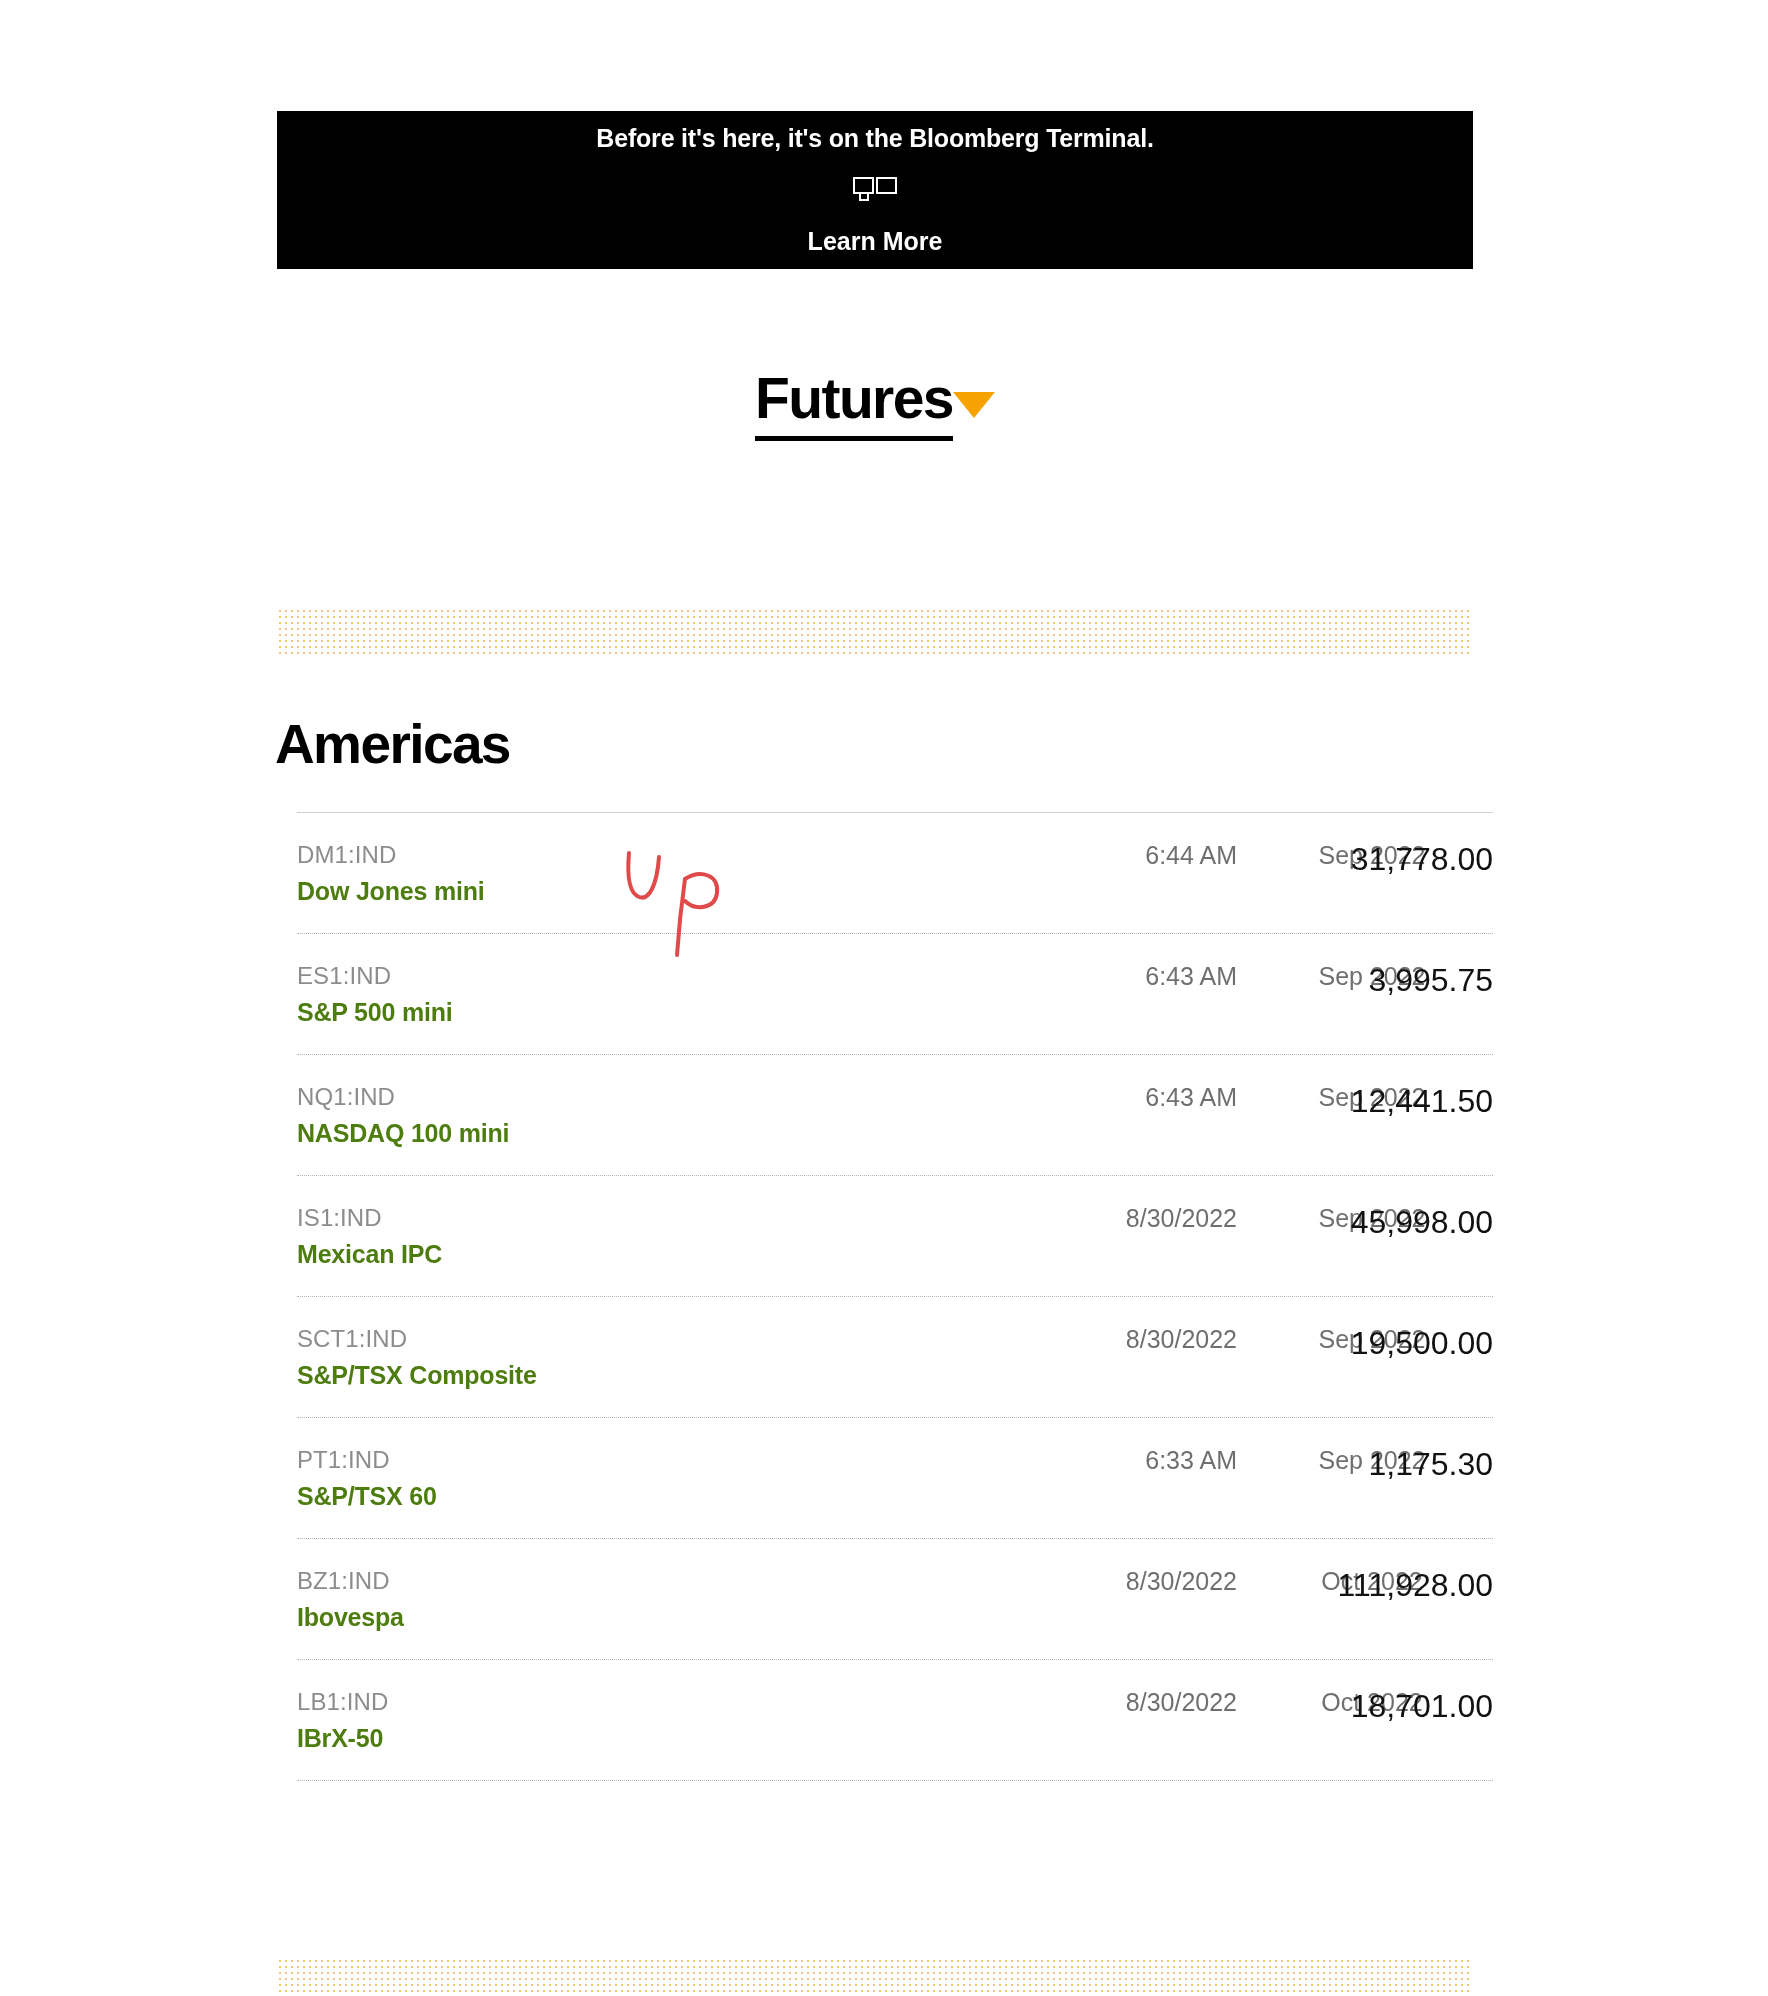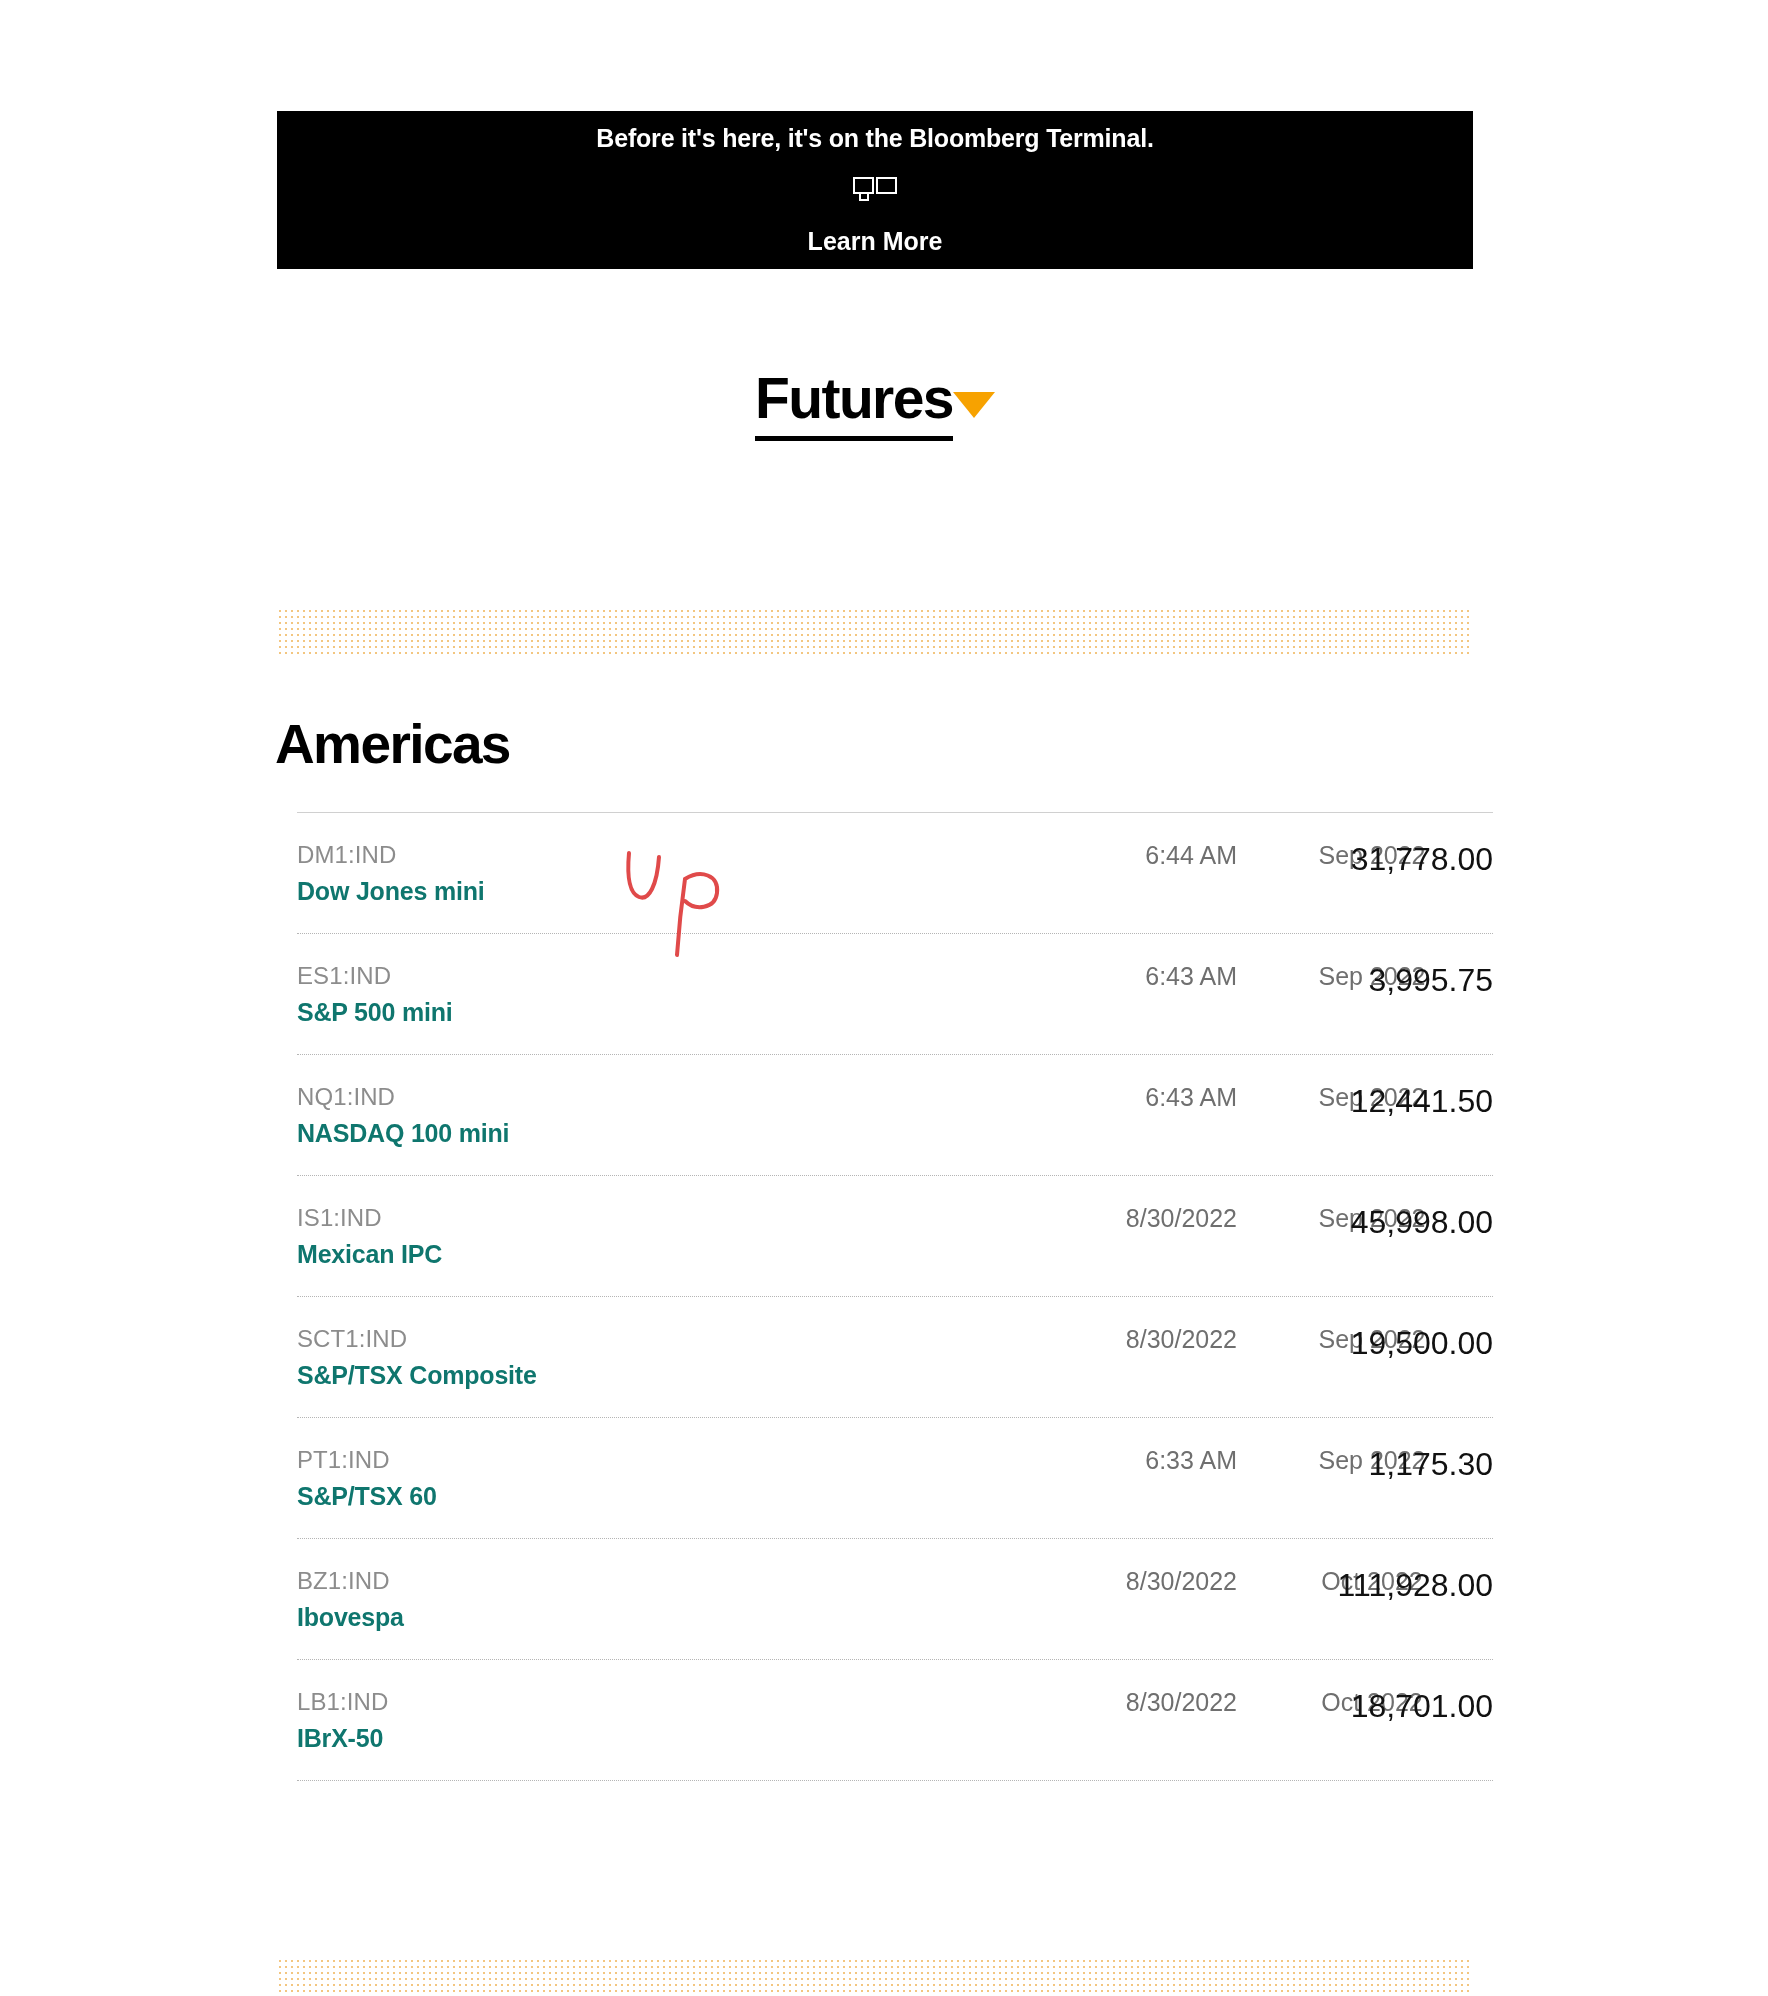--- a/index.html
+++ b/index.html
@@ -157,21 +157,21 @@
     font-size: 24px;
     color: #8c8c8c;
     letter-spacing: 0.1px;
   }
   .cell-name {
     position: absolute;
     left: 0;
     top: 64px;
     font-size: 25px;
     font-weight: bold;
-    color: #0f766e;
+    color: #4d7c0f;
     letter-spacing: -0.2px;
   }
   .cell-time {
     position: absolute;
     left: 660px;
     top: 28px;
     width: 280px;
     text-align: right;
     font-size: 25px;
     color: #6f6f6f;

